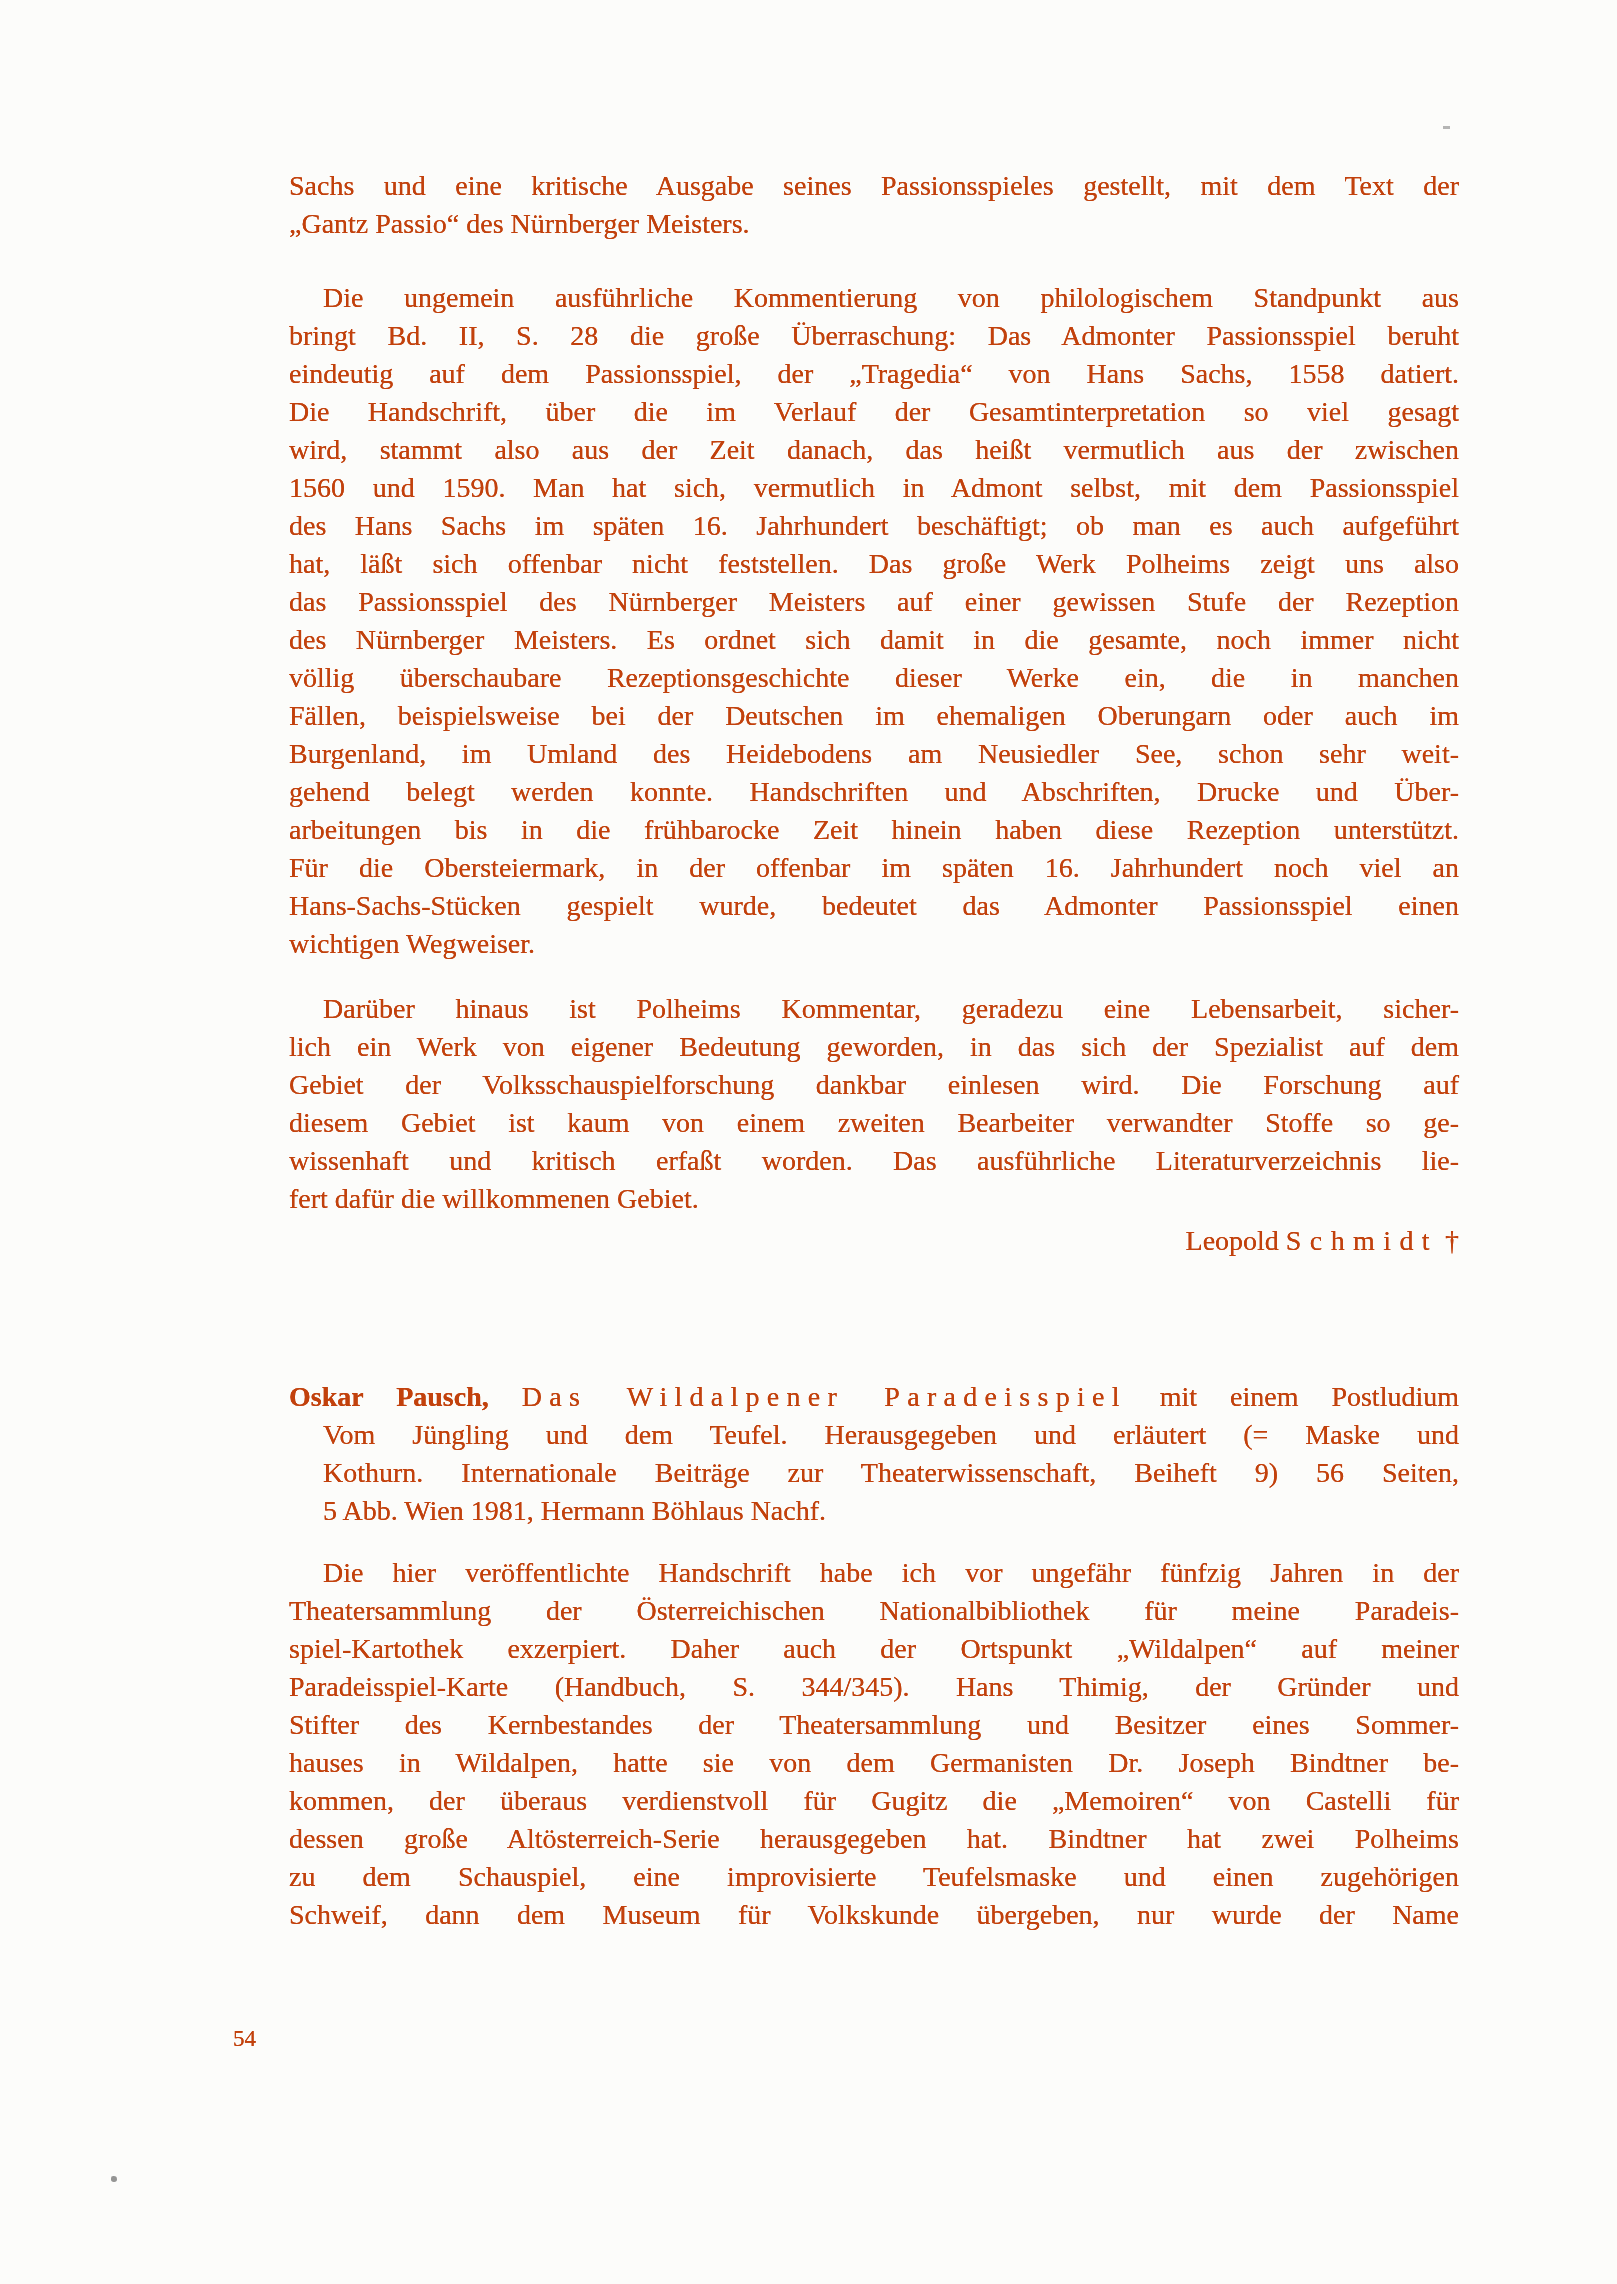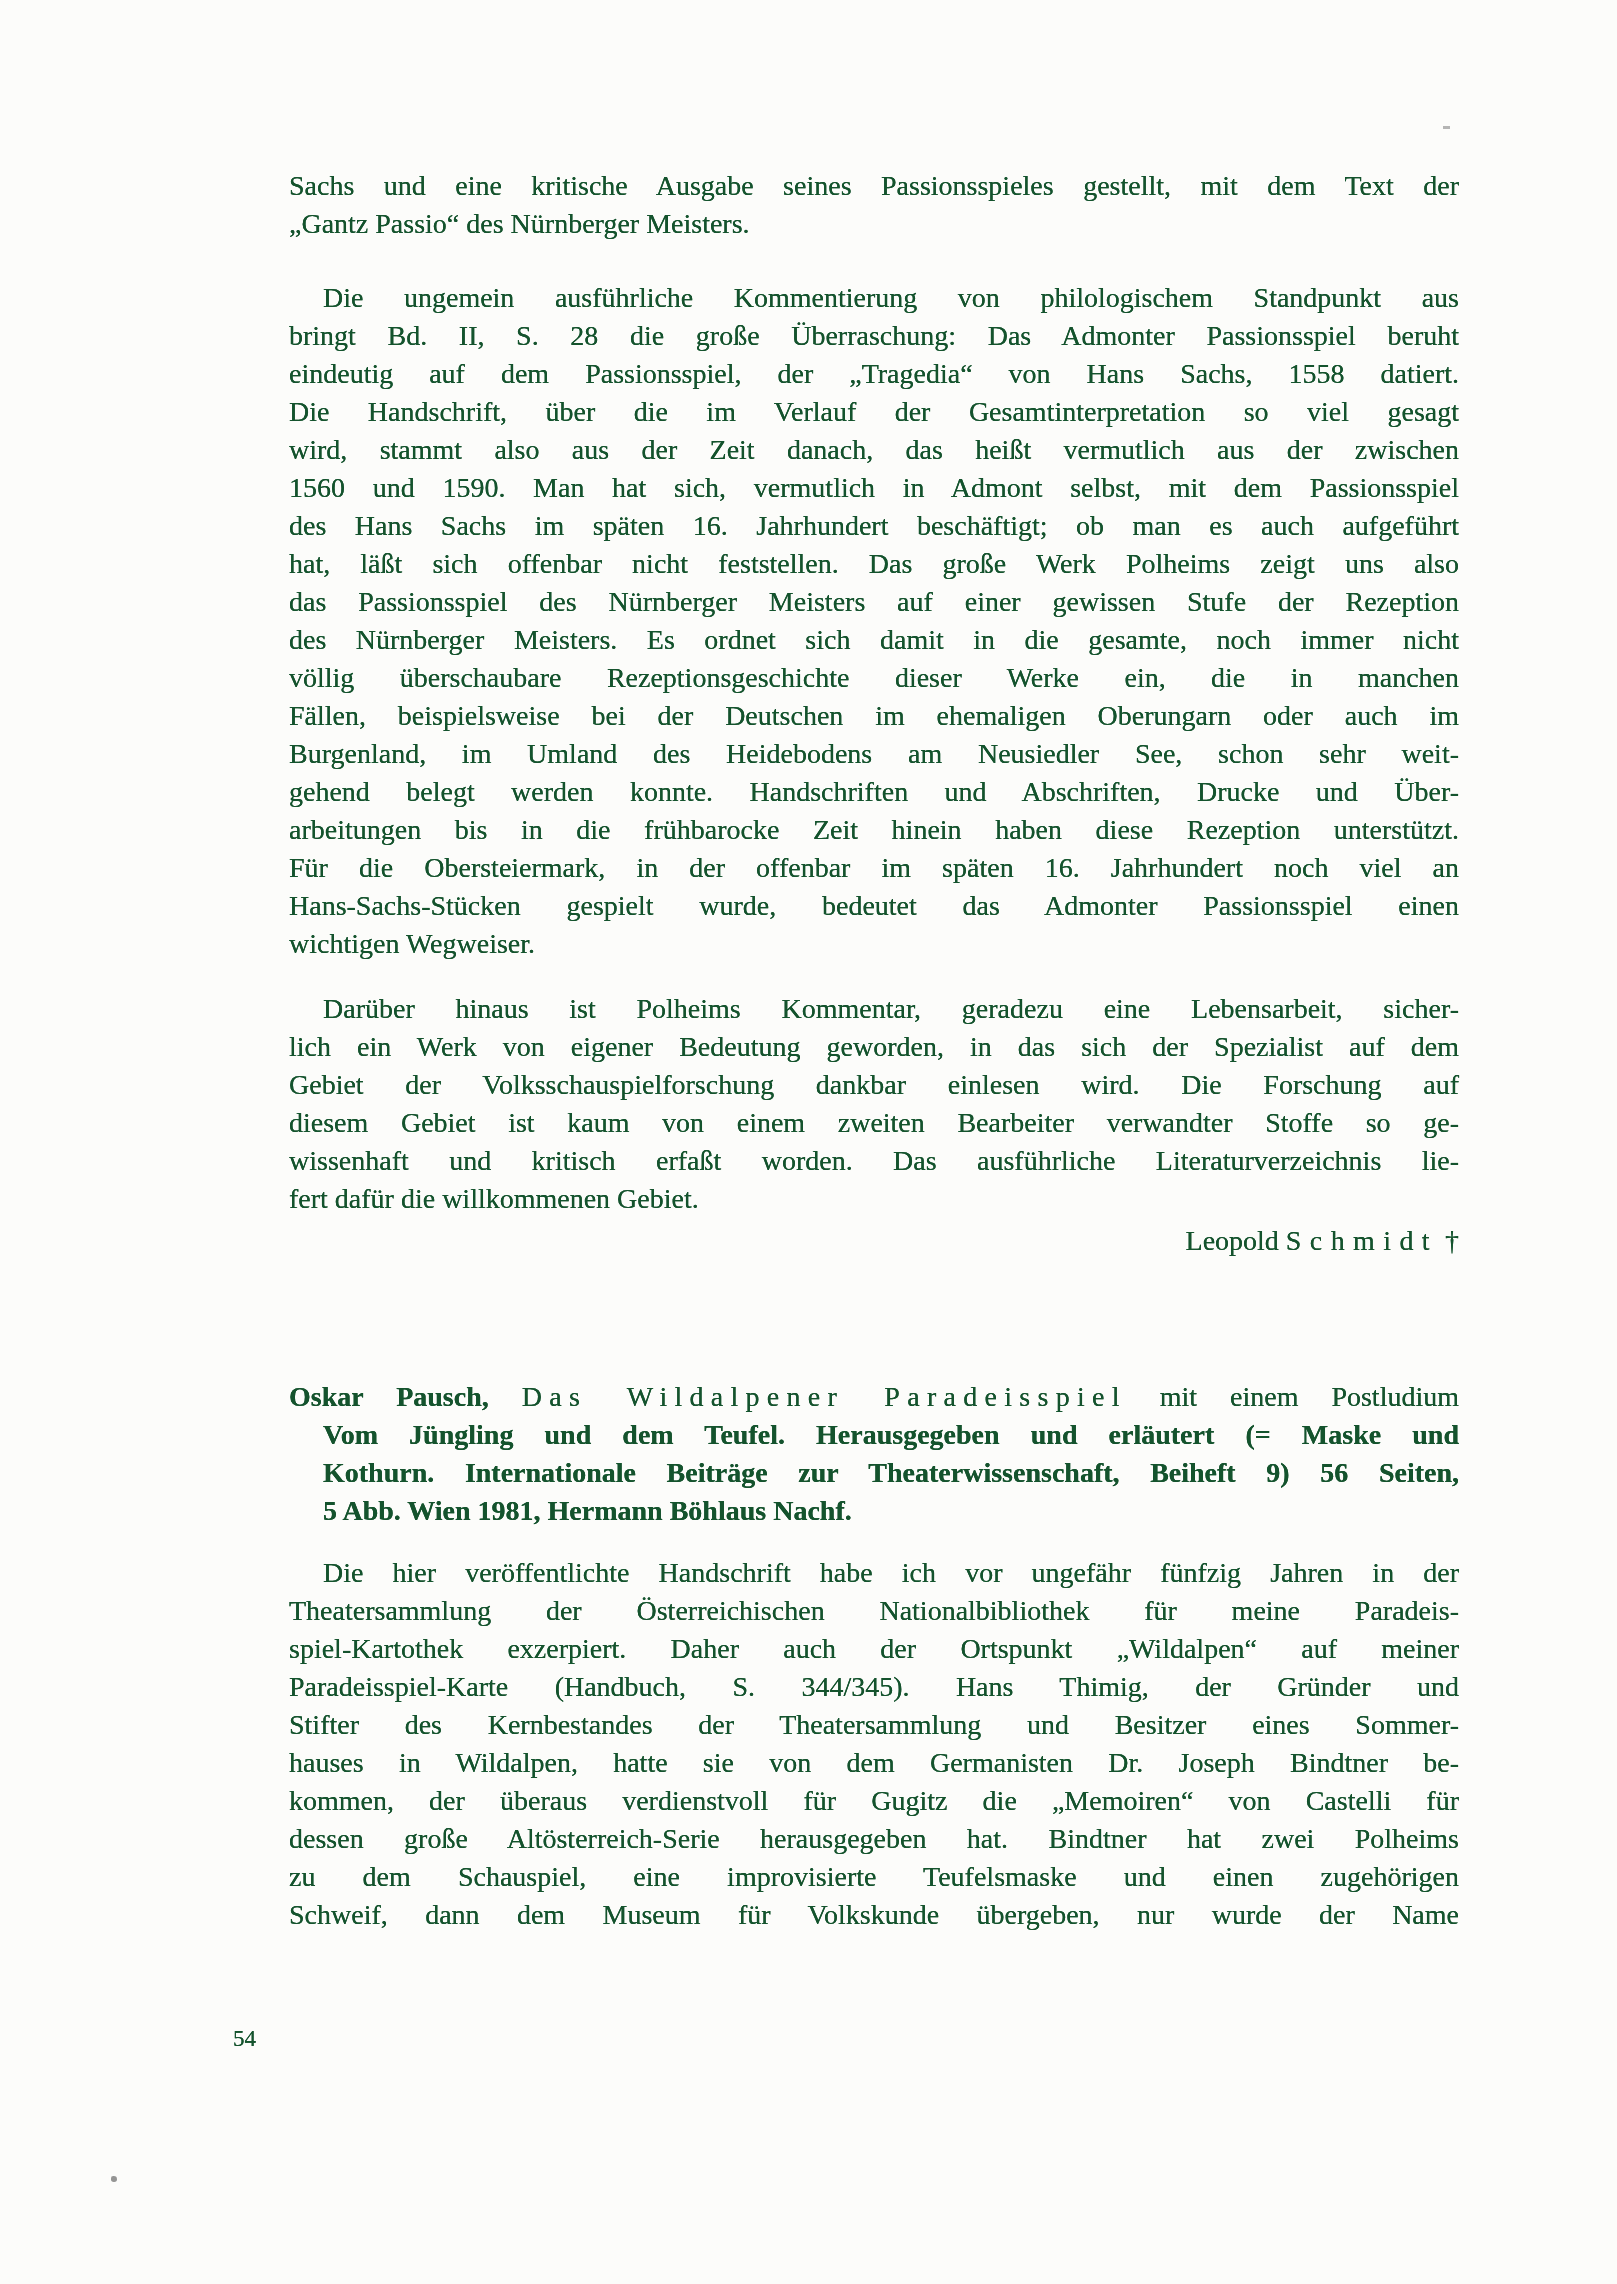--- a/index.html
+++ b/index.html
@@ -3,36 +3,36 @@
 <meta charset="utf-8">
 <style>
   html, body { margin: 0; padding: 0; }
   .page {
     position: relative;
     width: 1617px;
     height: 2284px;
     background: #fcfcfa;
     overflow: hidden;
     font-family: "Liberation Serif", "DejaVu Serif", serif;
-    color: #14532d;
+    color: #c2410c;
   }
   .block {
     position: absolute;
     left: 289px;
     width: 1170px;
   }
   .ln {
     font-size: 28px;
     line-height: 38px;
     text-shadow: 0 0 0.5px currentColor; 
   }
   .j  { text-align: justify; text-align-last: justify; }
   .l  { text-align: right; text-align-last: left; }
   .ind { text-indent: 34px; }
-  .cont { padding-left: 34px; box-sizing: border-box; font-weight: bold; }
+  .cont { padding-left: 34px; box-sizing: border-box; }
   .sig { text-align-last: right; }
   .spaced   { letter-spacing: 0.30em; }
   .spaced-t { letter-spacing: 0.26em; margin-top: 36px; }
   .bold { font-weight: 700; }
   .pagenum {
     position: absolute;
     left: 233px;
     top: 2020px;
     font-size: 23px;
     line-height: 38px;

